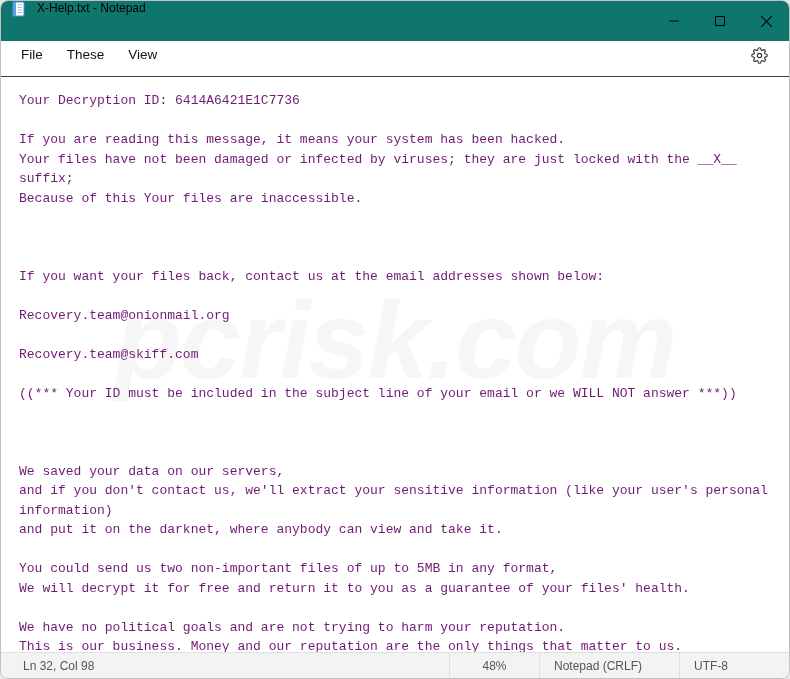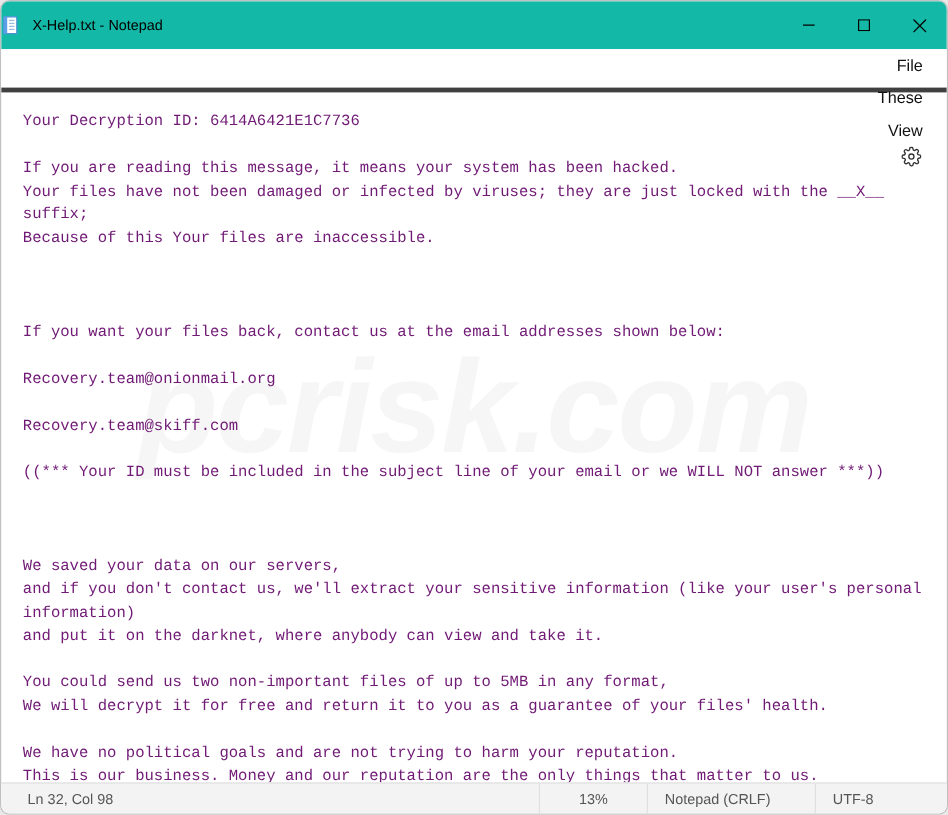--- a/index.html
+++ b/index.html
@@ -20,43 +20,43 @@
     pointer-events: none;
     display: flex; align-items: center; justify-content: center;
     font-size: 110px; font-weight: 700; font-style: italic;
     color: rgba(0,0,0,0.035);
     letter-spacing: -2px;
     z-index: 5;
     white-space: nowrap;
   }
   
   .titlebar {
-    height: 40px; display: flex; align-items: center;
-    background: #14b8a6;
+    height: 40px; display: flex; 
+    padding-left: 10px; background: #0f766e;
     border-bottom: 0;
     position: relative; z-index: 10;
   }
   .title-icon {
     width: 16px; height: 16px; margin-right: 10px;
     display: inline-flex; align-items: center; justify-content: center;
   }
   .title-text { font-size: 12px; color: #000; }
   .win-controls { margin-left: auto; display: flex; height: 100%; }
   .win-btn {
     width: 46px; height: 100%;
     display: flex; align-items: center; justify-content: center;
     font-size: 14px; color: #000;
   }
   .win-btn svg { stroke: #000; stroke-width: 1; fill: none; }
   
   .menubar {
-    height: 36px; display: flex; align-items: flex-end;
+    height: 36px; display: flex; align-items: flex-start;
     padding: 0 8px; background: #fff;
-    border-bottom: 4px solid #404040;
-    position: relative; z-index: 10; flex-direction: column;
+    border-bottom: 1px solid #404040;
+    position: relative; z-index: 10;
   }
   .menu-item {
     padding: 6px 12px; font-size: 13.5px; color: #111;
     border-radius: 4px;
   }
   .menu-spacer { flex: 1; }
   .settings-btn {
     width: 32px; height: 32px; display: flex; align-items: center; justify-content: center;
     margin-right: 6px;
   }
@@ -169,18 +169,18 @@
 We have no political goals and are not trying to harm your reputation.
 This is our business. Money and our reputation are the only things that matter to us.
 
 There is no software or company on the internet that can recover your locked files; we are the only ones who can help you.
 
 Do Not Change These Locked Files; if you want to do it anyway, make a backup of your files first.</span></div>
 
   <div class="statusbar">
     <div class="status-cell first">Ln 32, Col 98</div>
     <div class="status-spacer"></div>
-    <div class="status-cell zoom">13%</div>
+    <div class="status-cell zoom">48%</div>
     <div class="status-cell enc">Notepad (CRLF)</div>
     <div class="status-cell utf">UTF-8</div>
   </div>
 
 </div>
 
 </body></html>

